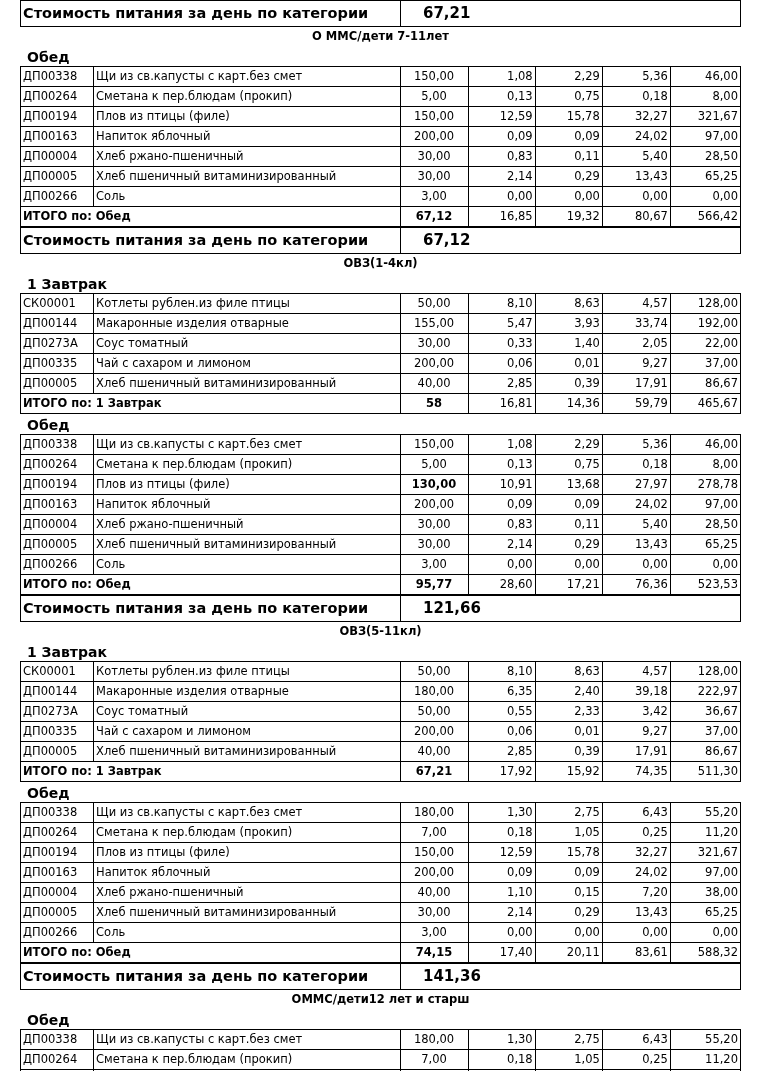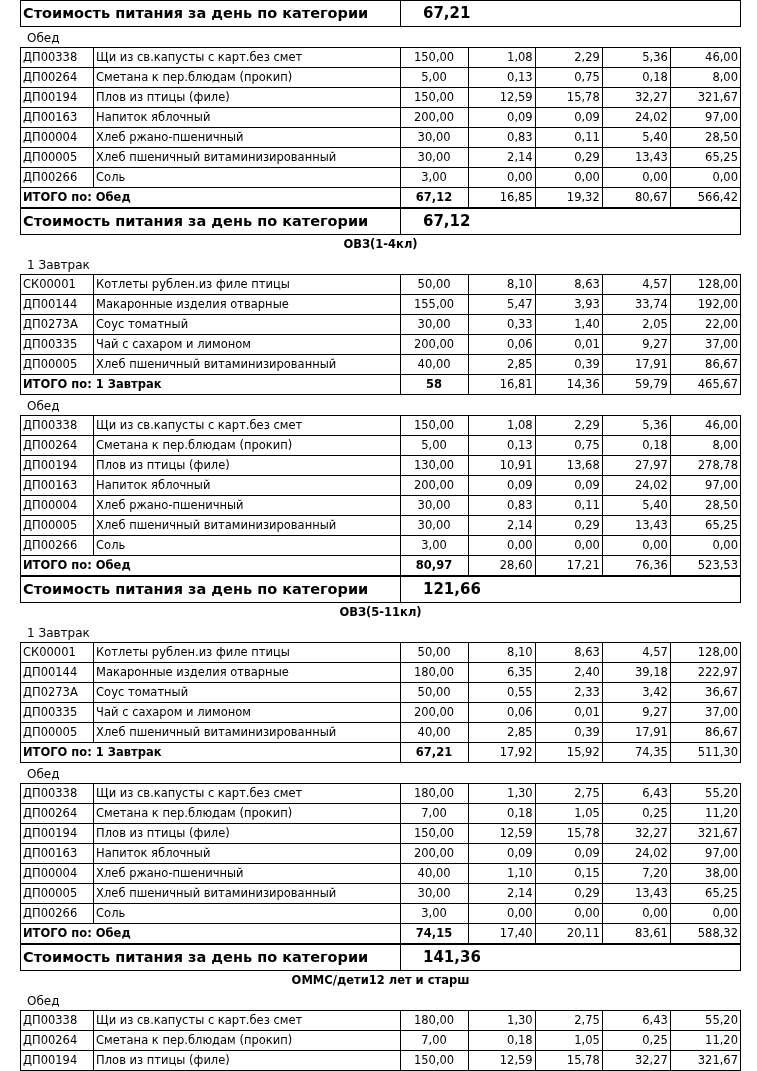--- a/index.html
+++ b/index.html
@@ -20,36 +20,37 @@
   td.ctr { text-align: center; margin-top: 8px; }
   tr.total td { font-weight: bold; }
   tr.total td.num { font-weight: normal; }
   tr.total td.ctr { font-weight: bold; }
   .summary { border-collapse: collapse; width: 721px; table-layout: fixed; }
   .summary td { height: 19px; font-size: 14.5px; font-weight: bold; line-height: 19px; padding: 3px 2px; }
   .summary td.val { font-size: 15px; padding-left: 22px; border-right: 1px solid #000; }
   .summary td.lbl { width: 375px; }
   .section-title { text-align: center; font-weight: bold; font-size: 11.5px;
                    height: 19px; line-height: 19px; }
-  .meal-title { font-weight: normal; font-size: 12px; height: 20px; line-height: 22px; padding-left: 7px; }
+  .meal-title { font-weight: bold; font-size: 14px; height: 20px; line-height: 22px; padding-left: 7px; }
 </style>
 </head>
 <body>
 
 <div id="doc">
 
   <table class="summary">
     <tbody>
         <tr>
       <td class="lbl">Стоимость питания за день по категории</td>
       <td class="val">67,21</td>
     </tr>
   </tbody>
     </table>
 
+  <div class="section-title">О ММС/дети 7-11лет</div>
   <div class="meal-title">Обед</div>
   <table>
       <colgroup>
         <col class="c-code">
         <col class="c-name">
         <col class="c-w">
         <col class="c-p">
         <col class="c-f">
         <col class="c-c">
         <col class="c-k">
@@ -231,21 +232,21 @@
       <td>Сметана к пер.блюдам (прокип)</td>
       <td class="ctr" style="font-weight:normal">5,00</td>
       <td class="num">0,13</td>
       <td class="num">0,75</td>
       <td class="num">0,18</td>
       <td class="num">8,00</td>
     </tr>
         <tr>
       <td>ДП00194</td>
       <td>Плов из птицы (филе)</td>
-      <td class="ctr" style="font-weight:normal">130,00</td>
+      <td class="ctr" style="font-weight:bold">130,00</td>
       <td class="num">10,91</td>
       <td class="num">13,68</td>
       <td class="num">27,97</td>
       <td class="num">278,78</td>
     </tr>
         <tr>
       <td>ДП00163</td>
       <td>Напиток яблочный</td>
       <td class="ctr" style="font-weight:normal">200,00</td>
       <td class="num">0,09</td>
@@ -275,21 +276,21 @@
       <td>ДП00266</td>
       <td>Соль</td>
       <td class="ctr" style="font-weight:normal">3,00</td>
       <td class="num">0,00</td>
       <td class="num">0,00</td>
       <td class="num">0,00</td>
       <td class="num">0,00</td>
     </tr>
         <tr class="total">
       <td colspan="2">ИТОГО по: Обед</td>
-      <td class="ctr">80,97</td>
+      <td class="ctr">95,77</td>
       <td class="num">28,60</td>
       <td class="num">17,21</td>
       <td class="num">76,36</td>
       <td class="num">523,53</td>
     </tr>
       </tbody>
     </table>
   <table class="summary">
     <tbody>
         <tr>

